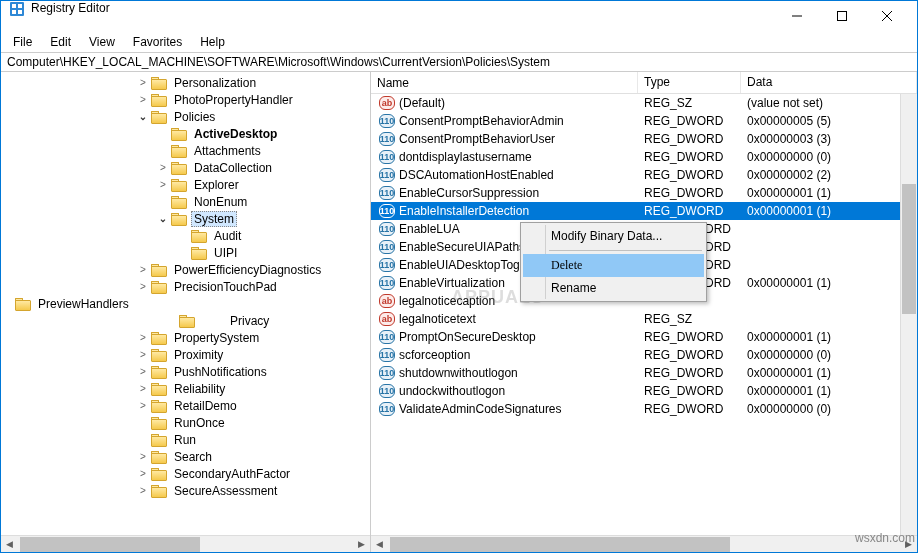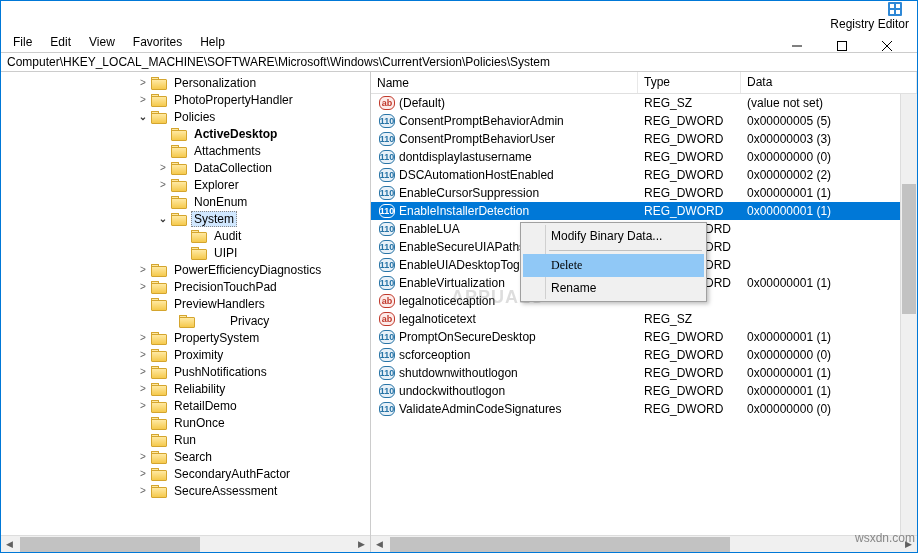--- a/index.html
+++ b/index.html
@@ -1,17 +1,17 @@
 <!DOCTYPE html>
 <html><head>
 <meta charset="utf-8">
 <style>
   * { box-sizing: border-box; font-family: 'Segoe UI', Tahoma, sans-serif; font-size: 12px; }
   body { margin: 0; padding: 0; background: #fff; width: 918px; height: 553px; overflow: hidden; border: 1px solid #0078d7; position: relative; }
-  .titlebar { height: 31px; display: flex; align-items: flex-end; padding: 0 8px; background: #fff; flex-direction: column; }
+  .titlebar { height: 31px; display: flex; align-items: flex-start; padding: 0 8px; background: #fff; }
   .titlebar .app-icon { width: 16px; height: 16px; margin-right: 6px; display: inline-flex; }
   .titlebar .title { flex: 1; }
   .titlebar .win-btns { display: flex; }
   .titlebar .win-btn { width: 45px; height: 29px; display: flex; align-items: center; justify-content: center; }
   .menubar { height: 20px; display: flex; align-items: center; padding: 0 4px; gap: 2px; }
   .menubar .menu-item { padding: 1px 8px; }
   .addrbar { height: 20px; border-top: 1px solid #ccc; border-bottom: 1px solid #ccc; padding: 2px 6px; display: flex; align-items: center; background: #fff; }
   .content { display: flex; height: calc(553px - 31px - 20px - 20px - 2px); }
   .tree-pane { width: 370px; border-right: 1px solid #ccc; overflow: hidden; position: relative; }
   .tree-scroll { overflow: hidden; height: calc(100% - 17px); }
@@ -160,21 +160,21 @@
           <div class="tree-row" style="padding-left: 136px;">
             <span class="expander">&gt;</span>
             <span class="folder"></span>
             <span class="label">PowerEfficiencyDiagnostics</span>
           </div>
           <div class="tree-row" style="padding-left: 136px;">
             <span class="expander">&gt;</span>
             <span class="folder"></span>
             <span class="label">PrecisionTouchPad</span>
           </div>
-          <div class="tree-row" style="padding-left: 136px;">
+          <div class="tree-row" style="">
             <span class="expander"></span>
             <span class="folder"></span>
             <span class="label">PreviewHandlers</span>
           </div>
           <div class="tree-row" style="padding-left: 136px; gap: 28px;">
             <span class="expander"></span>
             <span class="folder"></span>
             <span class="label">Privacy</span>
           </div>
           <div class="tree-row" style="padding-left: 136px;">

